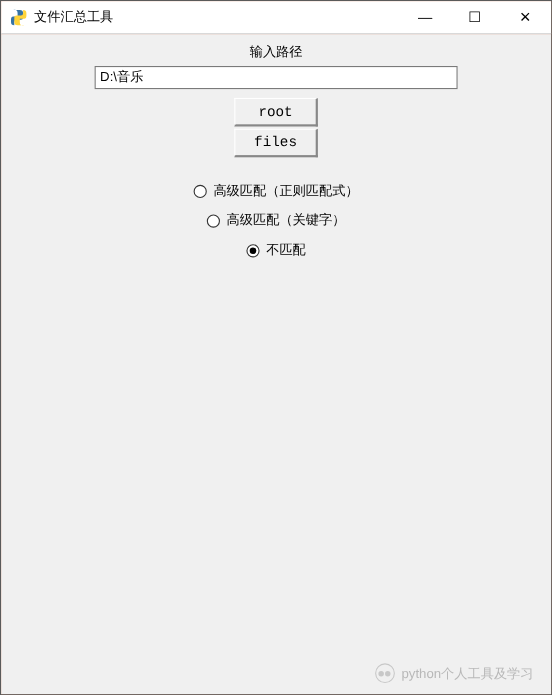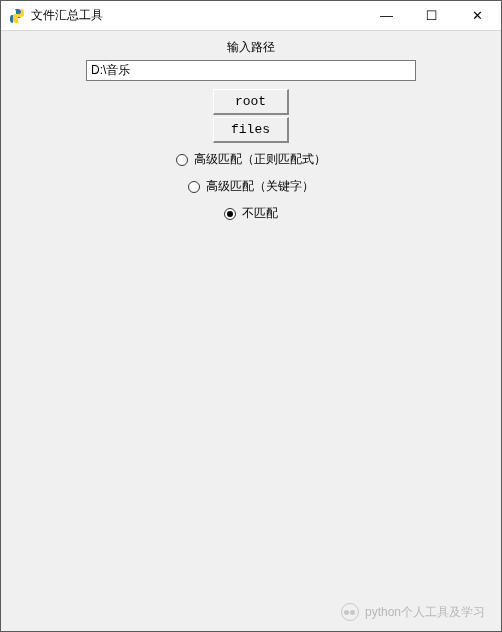--- a/index.html
+++ b/index.html
@@ -89,21 +89,21 @@
     border-bottom: 2px solid #888;
     font-size: 13px;
     font-family: Liberation Mono, monospace;
     display: flex;
     align-items: center;
     justify-content: center;
     margin-bottom: 2px;
     cursor: pointer;
   }
   .radio-group {
-    margin-top: 6px;
+    margin-top: 20px;
     display: flex;
     flex-direction: column;
     align-items: center;
     gap: 10px;
   }
   .radio-item {
     display: flex;
     align-items: center;
     gap: 6px;
     font-size: 12px;

